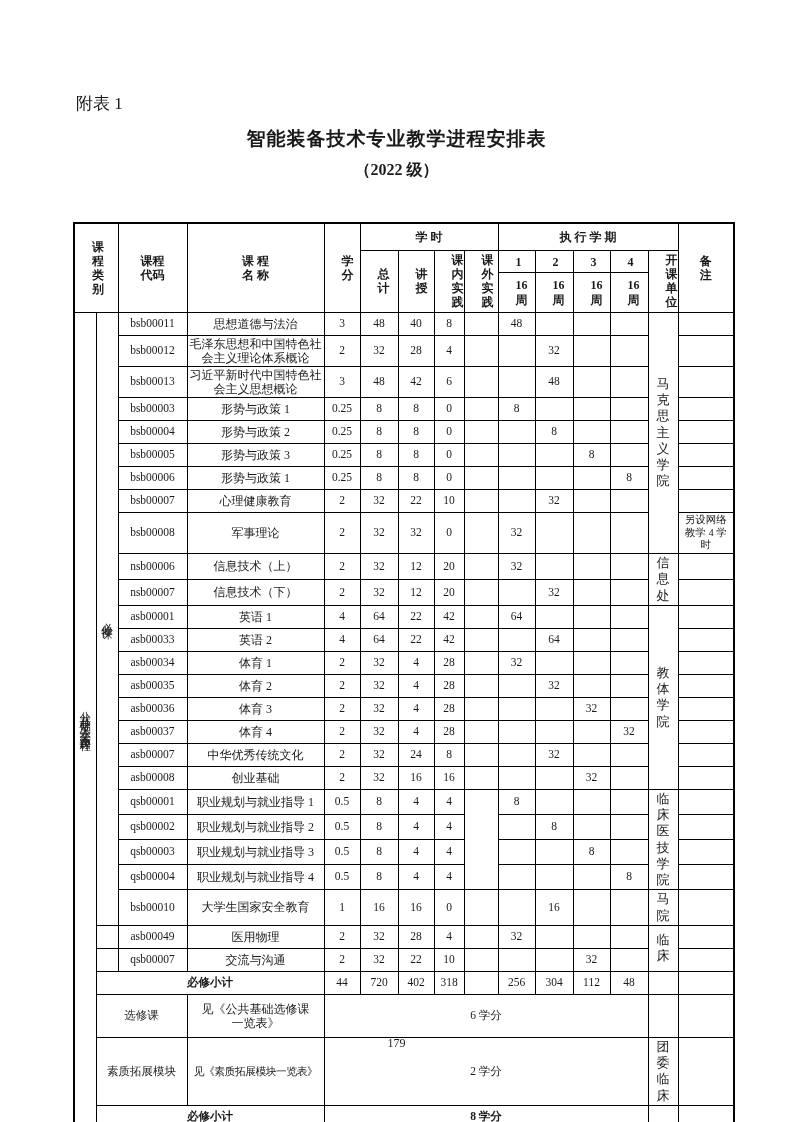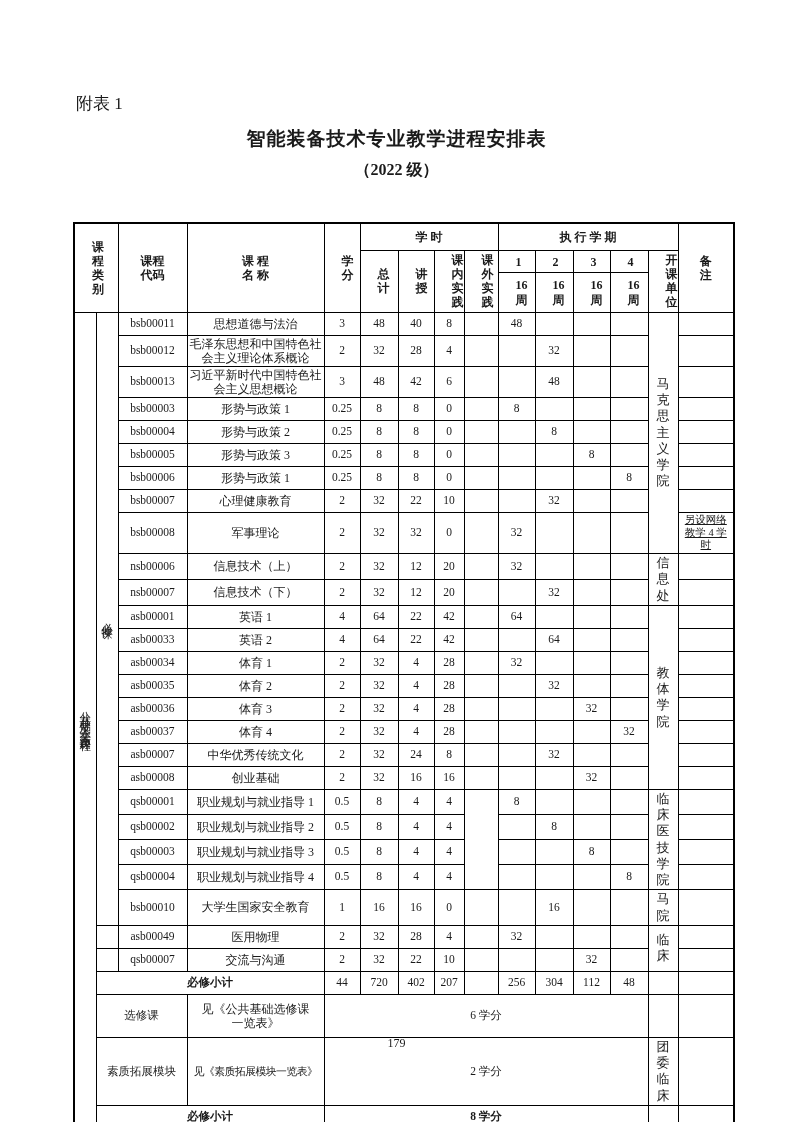--- a/index.html
+++ b/index.html
@@ -21,21 +21,21 @@
   .sched th,.sched td{
     border:1px solid #000;padding:1px 2px;text-align:center;vertical-align:middle;overflow:hidden;
   }
   .sched th{font-weight:bold;font-size:12px;padding:2px 17px;}
   .sched thead tr:first-child th{height:22px;}
   .sched td{height:20px;}
   .pre{white-space:pre-line;}
   .vspan{writing-mode:vertical-lr;text-orientation:upright;letter-spacing:3px;display:inline-block;line-height:1.05;}
   .name{font-size:12px;}
   .unit{font-size:13px;line-height:1.25;}
-  .remark{font-size:10.5px;line-height:1.2;text-decoration:underline;}
+  .remark{font-size:10.5px;line-height:1.2;}
   .bold{font-weight:bold;}
   .tight{font-size:10.8px;letter-spacing:-0.5px;}
   tr.r-tall td{height:40px;}
   tr.r-med td{height:32px;}
   tr.total-row td{border-top:6px solid #ef4444;}
 </style>
 </head>
 <body>
 
 <div class="page">
@@ -465,21 +465,21 @@
           <td></td>
           <td>32</td>
           <td></td>
           <td class="remark"></td>
         </tr>
         <tr>
           <td colspan="3" class="bold">必修小计</td>
           <td>44</td>
           <td>720</td>
           <td>402</td>
-          <td>207</td>
+          <td>318</td>
           <td></td>
           <td>256</td>
           <td>304</td>
           <td>112</td>
           <td>48</td>
           <td></td>
           <td class="remark"></td>
         </tr>
         <tr class="r-tall">
           <td colspan="2">选修课</td>

